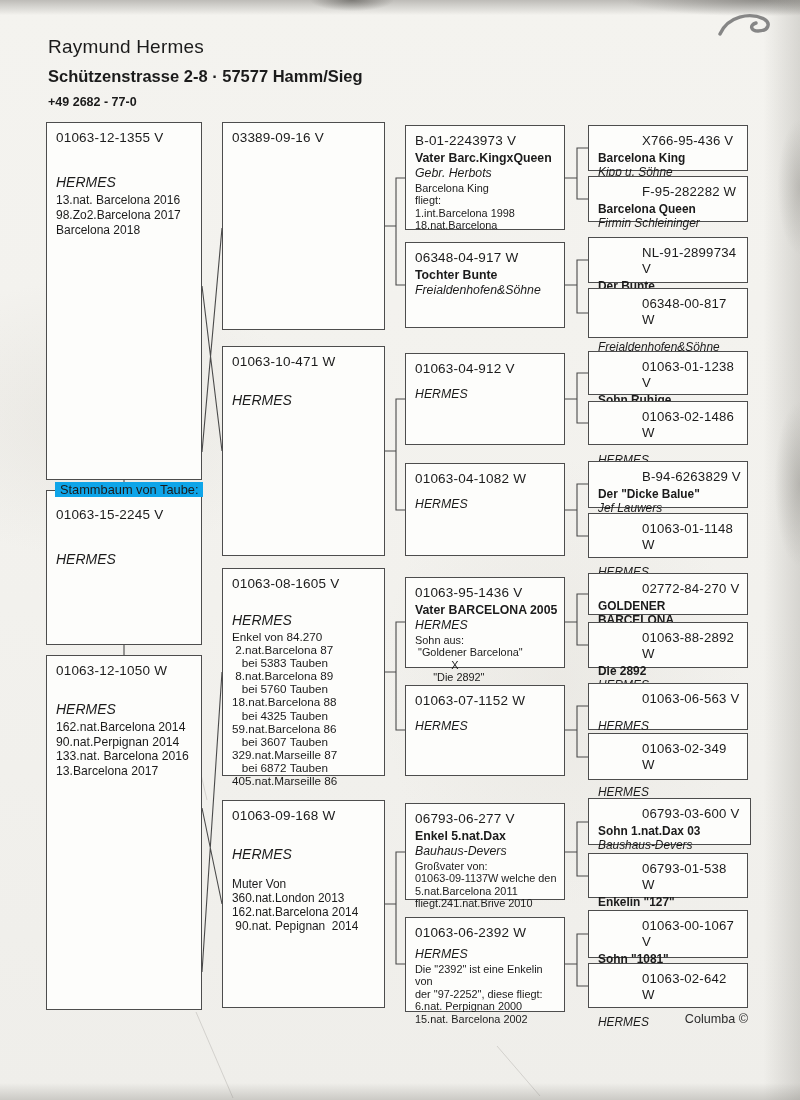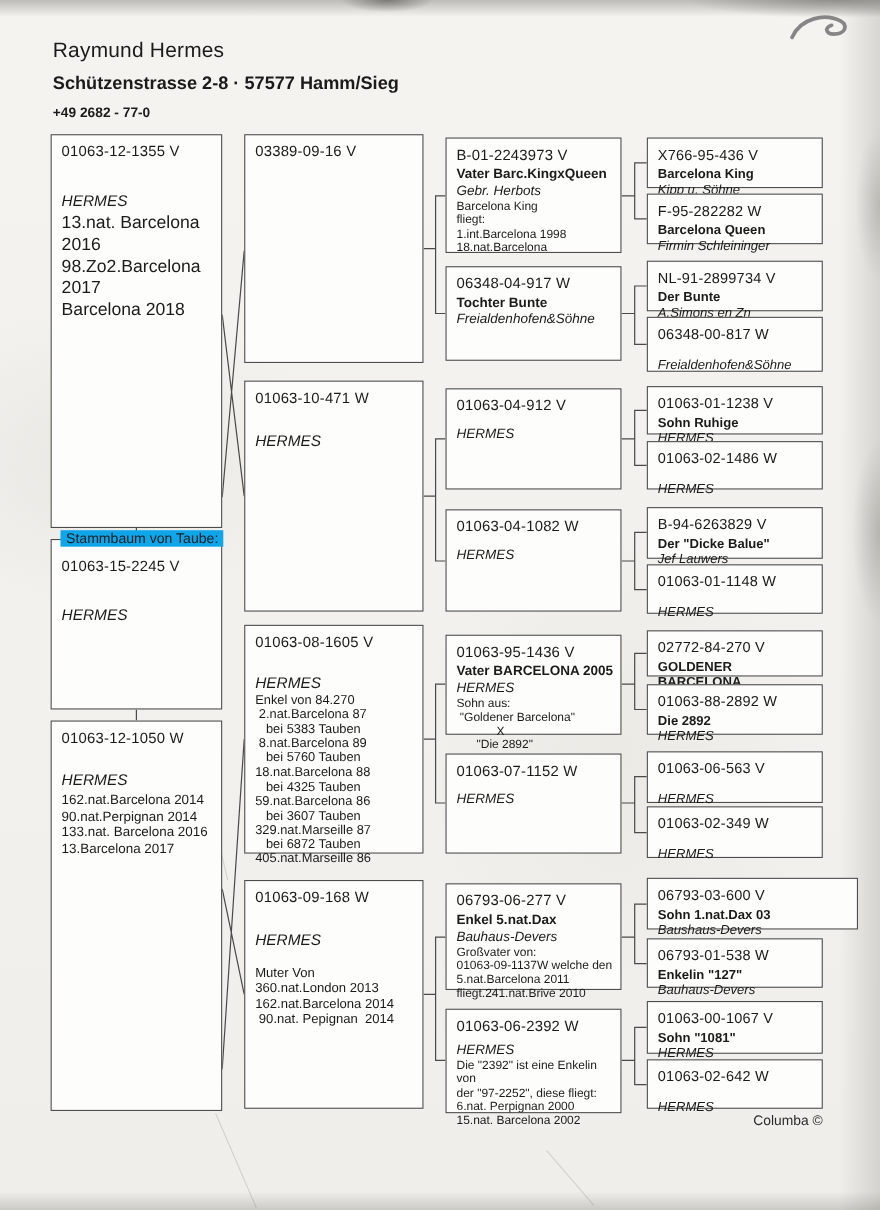--- a/index.html
+++ b/index.html
@@ -31,27 +31,27 @@
   .hdr .ad{font-size:16.5px;font-weight:bold;margin-top:9px;}
   .hdr .ph{font-size:12.5px;font-weight:bold;margin-top:9px;}
   
   .box{position:absolute;box-sizing:border-box;background:#fdfdfb;border:1px solid #4d4d4d;
        padding:7px 5px 4px 9px;line-height:1.2;}
   .c{font-size:13.5px;letter-spacing:.2px;}
   .n{font-size:12.3px;font-weight:bold;margin-top:2px;}
   .s{font-size:12.3px;font-style:italic;}
   .lg{font-size:14px;}
   .d{white-space:pre-wrap;}
-  .d1{font-size:16px;line-height:1.24;margin-top:2px;}
+  .d1{font-size:12px;line-height:1.24;margin-top:2px;}
   .d2{font-size:11.7px;line-height:1.12;margin-top:1px;}
   .d2b{font-size:11.9px;line-height:1.18;margin-top:14px;}
   .d3{font-size:10.9px;line-height:1.14;margin-top:1px;}
   .mt6{margin-top:6px}.mt10{margin-top:10px}.mt12{margin-top:12px}
   .mt20{margin-top:20px}.mt22{margin-top:22px}.mt28{margin-top:28px}
-  .g4 .c{font-size:13.2px;}
+  .g4 .c{font-size:13.2px;margin-left:44px;}
   .g4 .n{font-size:11.9px;margin-top:2px;}
   .g4 .s{font-size:11.9px;}
   .subj-label{position:absolute;top:-9px;left:8px;background:#0ea5e9;padding:0 5px;
       font-size:12.8px;white-space:nowrap;}
   .connect{position:absolute;top:0;left:0;}
   .footer{position:absolute;left:588px;top:1012px;width:160px;text-align:right;
       font-size:12.6px;color:#2c2c2c;}
 </style>
 </head>
 <body>
@@ -249,21 +249,21 @@
     <div class="s">HERMES</div>
   </div>
   <div class="box g4" style="left:588px;top:683px;width:160px;height:47px">
     <div class="c">01063-06-563 V</div>
     <div class="s mt12">HERMES</div>
   </div>
   <div class="box g4" style="left:588px;top:733px;width:160px;height:47px">
     <div class="c">01063-02-349 W</div>
     <div class="s mt12">HERMES</div>
   </div>
-  <div class="box g4" style="left:588px;top:798px;width:192px;height:47px">
+  <div class="box g4" style="left:588px;top:798px;width:163px;height:47px">
     <div class="c">06793-03-600 V</div>
     <div class="n">Sohn 1.nat.Dax 03</div>
     <div class="s">Baushaus-Devers</div>
   </div>
   <div class="box g4" style="left:588px;top:853px;width:160px;height:45px">
     <div class="c">06793-01-538 W</div>
     <div class="n">Enkelin "127"</div>
     <div class="s">Bauhaus-Devers</div>
   </div>
   <div class="box g4" style="left:588px;top:910px;width:160px;height:48px">

